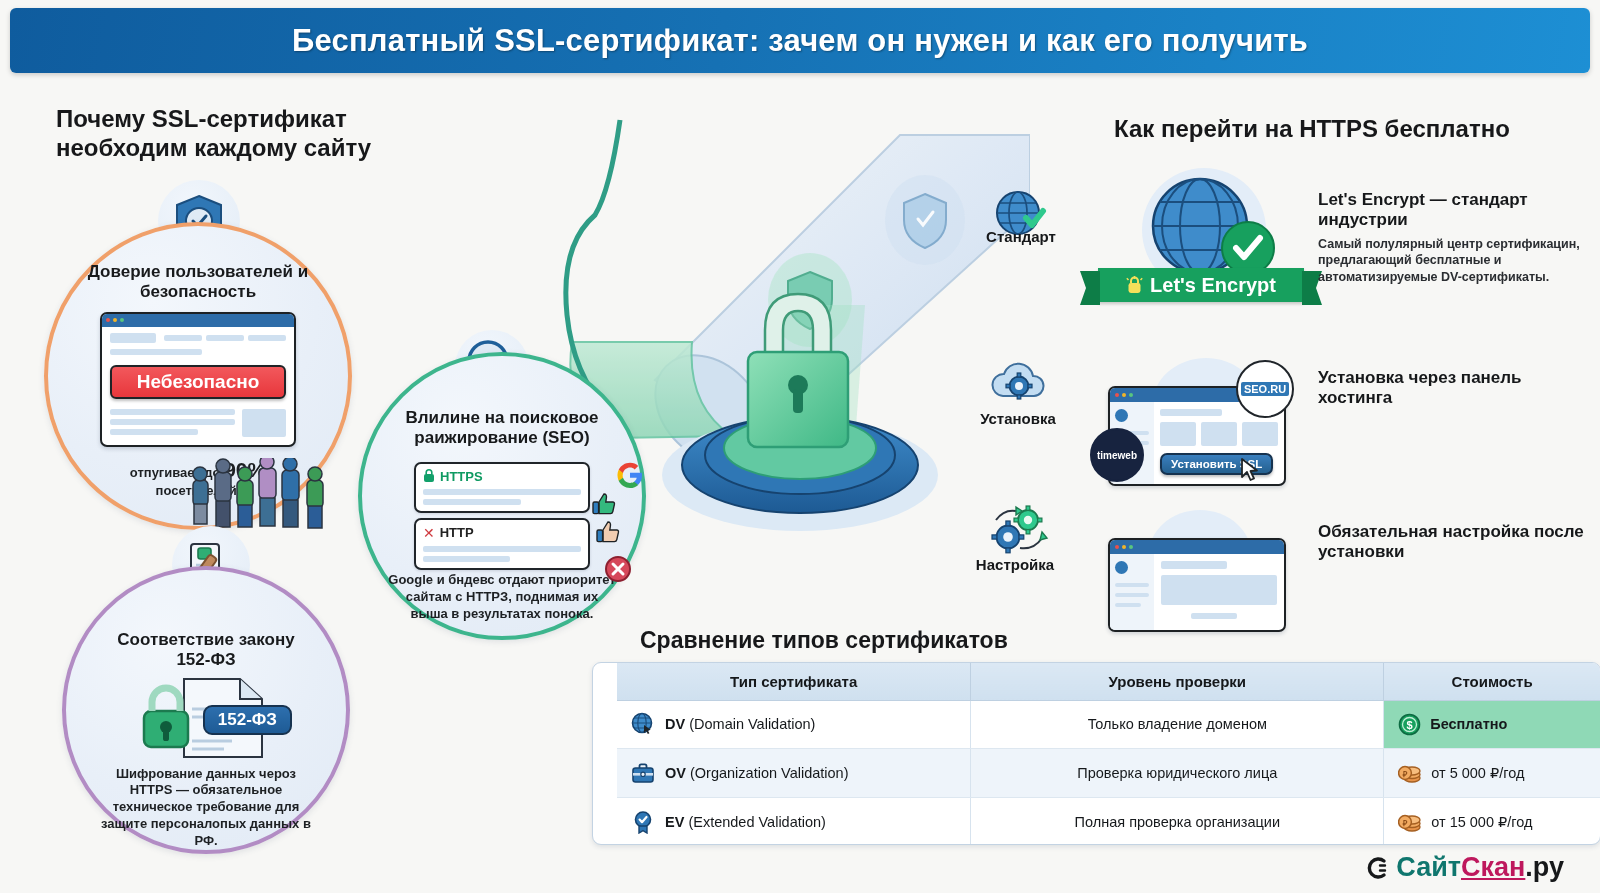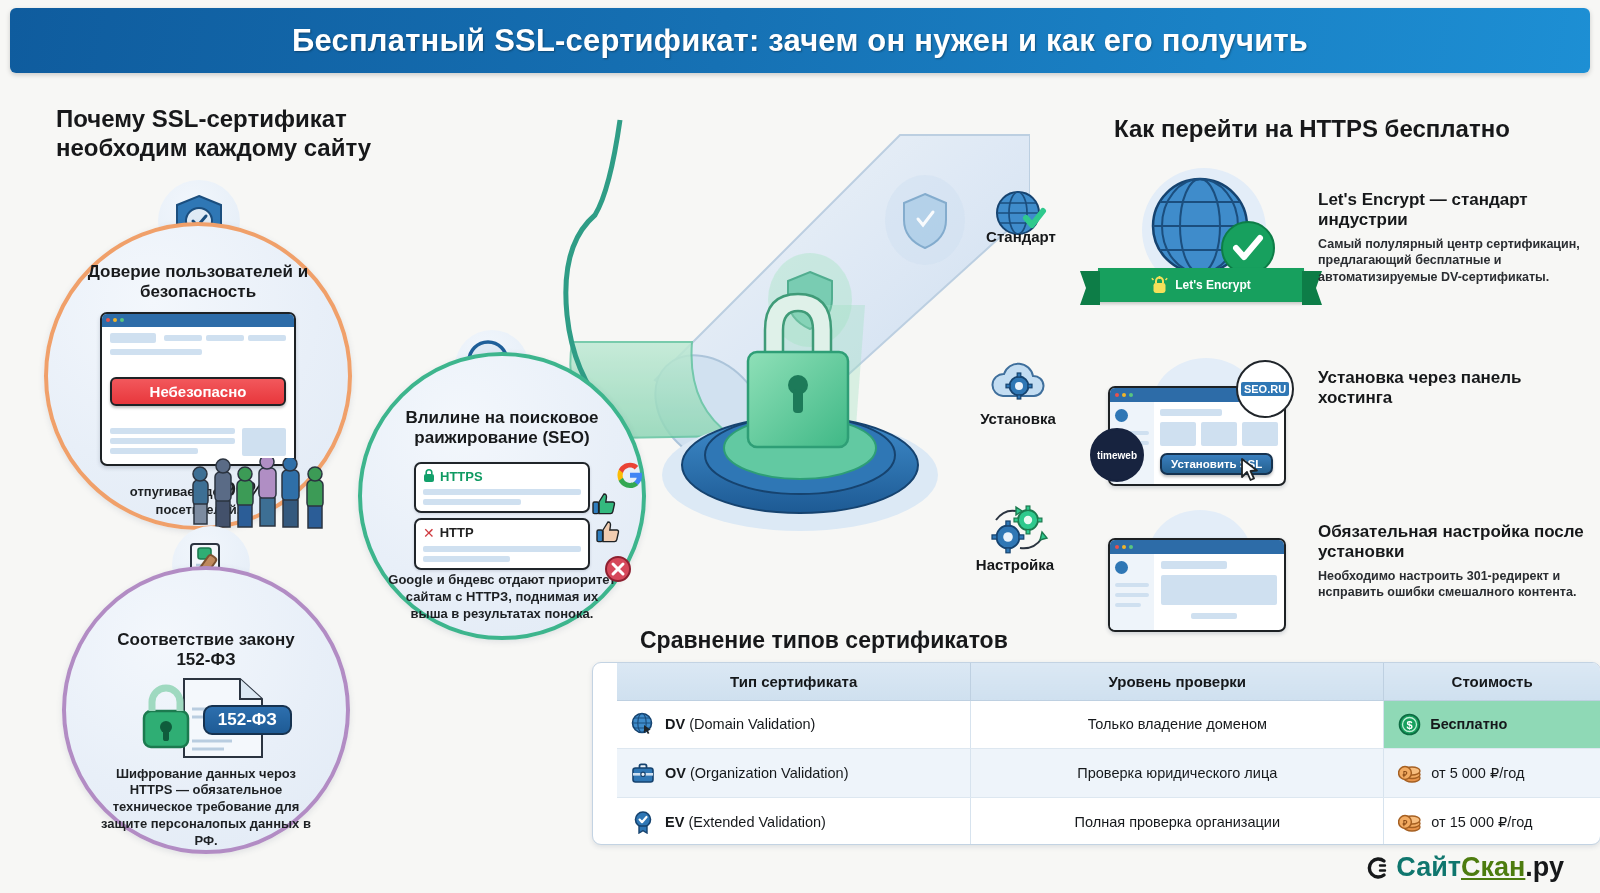--- a/index.html
+++ b/index.html
@@ -77,22 +77,22 @@
   .browser-bar {
     height: 13px; background: #2d6ca8; display: flex; align-items: center;
     padding-left: 4px; gap: 3px;
   }
   .dot { width: 4px; height: 4px; border-radius: 50%; }
   .browser-body { padding: 6px 8px 8px; position: relative; min-height: 78px; }
   .ph { background: #cfe0f0; border-radius: 2px; height: 6px; }
   .danger-chip {
     background: linear-gradient(#f2585c, #e8373c);
     border: 2px solid #1f2326; border-radius: 6px;
-    color: #fff; font-weight: bold; font-size: 15px;
-    padding: 4px 0; margin: 22px 0; text-align: center;
+    color: #fff; font-weight: bold; font-size: 19px;
+    padding: 4px 0; margin: 10px 0; text-align: center;
     box-shadow: 0 2px 3px rgba(0,0,0,.25);
   }
 
   
   .seo-row {
     width: 176px; border: 2px solid #20252a; border-radius: 7px;
     background: #fff; padding: 5px 7px 6px; margin-top: 5px; text-align: left;
     box-shadow: 0 1px 3px rgba(30,45,70,.16);
   }
   .seo-row .lbl { font-size: 13px; font-weight: bold; display: flex; align-items: center; gap: 5px; }
@@ -117,21 +117,21 @@
   .right-item { position: absolute; width: 270px; }
   .right-item h4 { font-size: 17px; font-weight: bold; color: #16181a; line-height: 1.2; }
   .right-item p  { font-size: 12.5px; font-weight: bold; color: #2a2d31; line-height: 1.33; margin-top: 5px; }
 
   .art-box { position: absolute; }
 
   
   .ribbon {
     position: absolute; left: 1098px; top: 268px; width: 206px; height: 34px;
     background: #17a05e; display: flex; align-items: center; justify-content: center;
-    color: #fff; font-weight: bold; font-size: 12px; gap: 7px;
+    color: #fff; font-weight: bold; font-size: 20px; gap: 7px;
     box-shadow: 0 2px 3px rgba(0,0,0,.2);
   }
   .ribbon::before, .ribbon::after {
     content: ""; position: absolute; top: 3px; width: 20px; height: 34px; background: #0d7d47;
   }
   .ribbon::before { left: -18px; clip-path: polygon(0 0,100% 0,100% 100%,0 100%,30% 50%); }
   .ribbon::after  { right: -18px; clip-path: polygon(0 0,100% 0,70% 50%,100% 100%,0 100%); }
 
   
   .panel {
@@ -180,21 +180,21 @@
   .cost-free .cost-cell { font-weight: bold; }
   .pyramid-art { position: absolute; left: 830px; top: 690px; width: 132px; height: 150px; }
 
   
   .logo {
     position: absolute; right: 36px; bottom: 10px;
     display: flex; align-items: center; gap: 7px;
     font-size: 27px; font-weight: bold;
   }
   .logo .t1 { color: #0f766e; }
-  .logo .t2 { color: #4d7c0f; text-decoration: underline; text-align: center; }
+  .logo .t2 { color: #be185d; text-decoration: underline; text-align: center; }
   .logo .t3 { color: #16181a; }
 </style>
 </head>
 <body>
 
 <div id="root">
 
   <div class="header">
     <div class="header-title">Бесплатный SSL-сертификат: зачем он нужен и как его получить</div>
   </div>
@@ -577,21 +577,20 @@
             <div class="ph" style="width:66px;height:8px;"></div>
             <div class="ph" style="margin-top:6px;height:30px;"></div>
             <div class="ph" style="margin-top:8px;height:6px;width:46px;margin-left:30px;"></div>
           </div>
         </div>
       </div>
     </div>
   </div>
   <div class="right-item" style="left:1318px;top:522px;">
     <h4>Обязательная настройка после установки</h4>
-    <p>Необходимо настроить 301-редирект и нсправить ошибки смешалного контента.</p>
   </div>
 
   <div class="sec-title" id="table-title">Сравнение типов сертификатов</div>
 
   <div class="pyramid-art">
     <svg width="132" height="150" viewBox="0 0 132 150">
       <ellipse cx="66" cy="132" rx="56" ry="16" fill="#2f77b5" stroke="#16436f" stroke-width="1.6"></ellipse>
       <ellipse cx="66" cy="119" rx="50" ry="14" fill="#2fc98d" stroke="#1c7a4f" stroke-width="1.6"></ellipse>
       <ellipse cx="66" cy="107" rx="44" ry="13" fill="#3f8ccb" stroke="#16436f" stroke-width="1.6"></ellipse>
       <ellipse cx="66" cy="96" rx="38" ry="11" fill="#8fa9c6" stroke="#5a7796" stroke-width="1.6"></ellipse>

